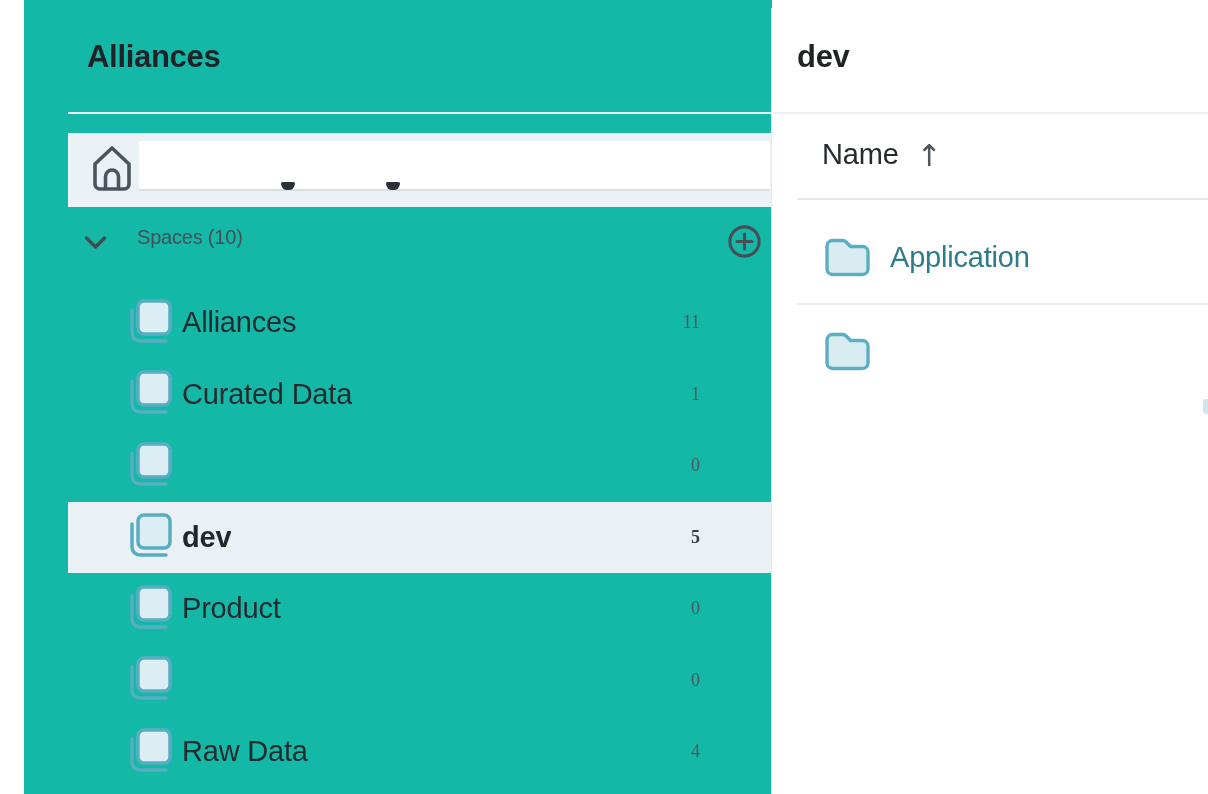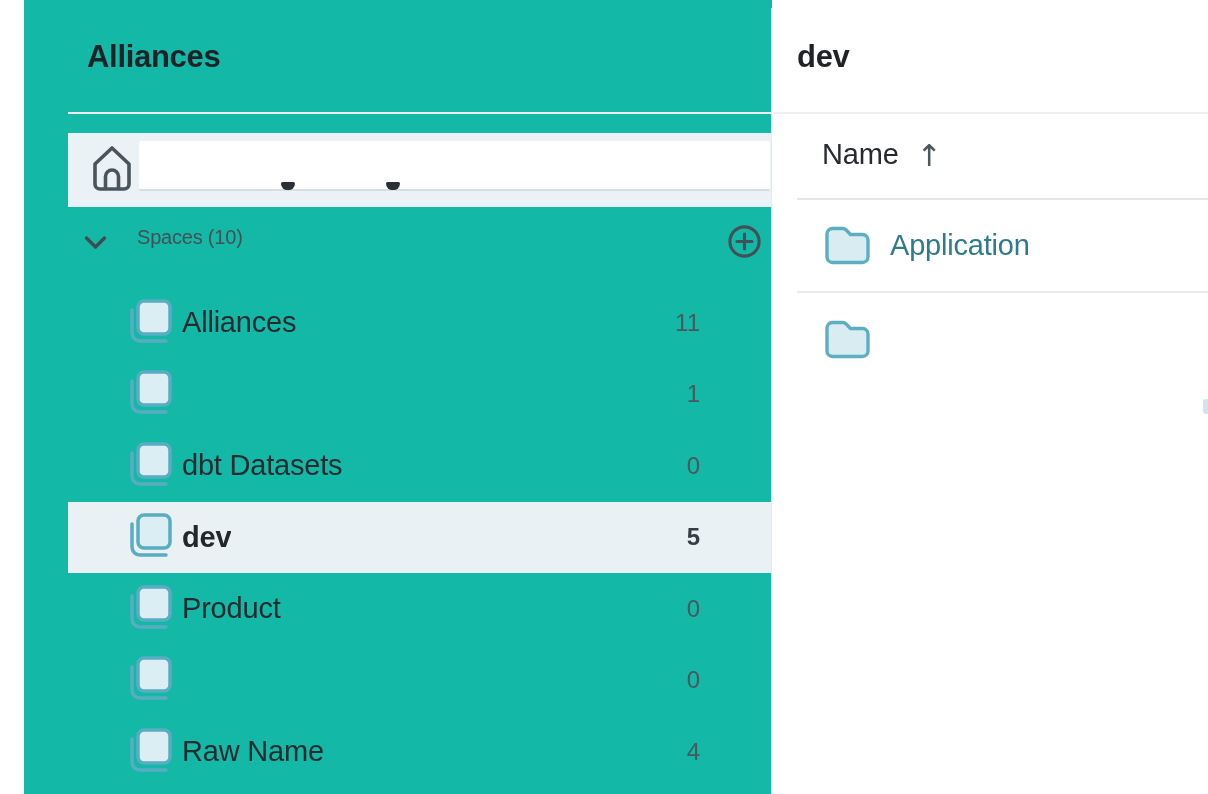--- a/index.html
+++ b/index.html
@@ -43,38 +43,38 @@
     position:relative;height:71.5px;display:flex;align-items:center;
     padding-left:59px;padding-right:92px;box-sizing:border-box;cursor:pointer;
   }
   .space-row.selected{background:#e9f1f4;}
   .space-row .space-icon{flex:0 0 auto;display:block;}
   .space-name{
     margin-left:9px;font-size:29px;color:#262b30;letter-spacing:-0.2px;
     white-space:nowrap;overflow:hidden;
   }
   .space-row.selected .space-name{font-weight:700;color:#23272c;}
-  .space-count{margin-left:auto;font-size:24px;color:#4d565e;}
+  .space-count{margin-left:auto;font-size:18px;color:#4d565e;font-family:Liberation Serif, serif;}
   .space-row.selected .space-count{font-weight:700;color:#363e45;}
 
   
   .v-divider{position:absolute;left:771px;top:8px;bottom:0;width:2px;background:#e8e9eb;}
 
   
   .main{position:absolute;left:772px;top:0;width:436px;height:794px;background:#fff;}
   .main .panel-title{left:25px;}
   .main-top-divider{position:absolute;left:2px;top:112px;width:434px;height:2px;background:#f0f0f2;}
   .name-header{
     position:absolute;left:50px;top:138px;font-size:29px;color:#262b30;
     letter-spacing:-0.2px;display:flex;cursor:pointer;
   }
   .sort-arrow{margin-left:18px;font-size:30px;color:#4d575f;font-family:"DejaVu Sans",sans-serif;}
   .header-divider{position:absolute;left:25px;top:198px;width:411px;height:2px;background:#e5e6e8;}
 
-  .folder-list{position:absolute;left:25px;top:200px;width:411px;}
+  .folder-list{position:absolute;left:25px;top:212px;width:411px;}
   .folder-row{
     height:92.6px;display:flex;align-items:center;padding-left:27px;
     box-sizing:border-box;cursor:pointer;
   }
   .folder-row.bordered{border-bottom:2px solid #e9eaec;}
   .folder-name{
     margin-left:20px;font-size:29px;color:#2d7b8b;letter-spacing:-0.2px;white-space:nowrap;
   }
 
   .edge-sliver{
@@ -127,29 +127,29 @@
       </svg>
       <span class="space-name">Alliances</span>
       <span class="space-count">11</span>
     </div>
 
     <div class="space-row">
       <svg class="space-icon" width="46" height="50" viewBox="0 0 46 50" fill="none">
         <path d="M5 12 V35 a8 8 0 0 0 8 8 H39" stroke="#58adc2" stroke-width="3.5" stroke-linecap="round" fill="none"></path>
         <rect x="11" y="3" width="32" height="33" rx="6" fill="#daeef3" stroke="#58adc2" stroke-width="3.5"></rect>
       </svg>
+      <span class="space-name">Curated Data</span>
       <span class="space-count">1</span>
     </div>
 
     <div class="space-row">
       <svg class="space-icon" width="46" height="50" viewBox="0 0 46 50" fill="none">
         <path d="M5 12 V35 a8 8 0 0 0 8 8 H39" stroke="#58adc2" stroke-width="3.5" stroke-linecap="round" fill="none"></path>
         <rect x="11" y="3" width="32" height="33" rx="6" fill="#daeef3" stroke="#58adc2" stroke-width="3.5"></rect>
       </svg>
-      <span class="space-name">dbt Datasets</span>
       <span class="space-count">0</span>
     </div>
 
     <div class="space-row selected">
       <svg class="space-icon" width="46" height="50" viewBox="0 0 46 50" fill="none">
         <path d="M5 12 V35 a8 8 0 0 0 8 8 H39" stroke="#58adc2" stroke-width="3.5" stroke-linecap="round" fill="none"></path>
         <rect x="11" y="3" width="32" height="33" rx="6" fill="#daeef3" stroke="#58adc2" stroke-width="3.5"></rect>
       </svg>
       <span class="space-name">dev</span>
       <span class="space-count">5</span>
@@ -170,21 +170,21 @@
         <rect x="11" y="3" width="32" height="33" rx="6" fill="#daeef3" stroke="#58adc2" stroke-width="3.5"></rect>
       </svg>
       <span class="space-count">0</span>
     </div>
 
     <div class="space-row">
       <svg class="space-icon" width="46" height="50" viewBox="0 0 46 50" fill="none">
         <path d="M5 12 V35 a8 8 0 0 0 8 8 H39" stroke="#58adc2" stroke-width="3.5" stroke-linecap="round" fill="none"></path>
         <rect x="11" y="3" width="32" height="33" rx="6" fill="#daeef3" stroke="#58adc2" stroke-width="3.5"></rect>
       </svg>
-      <span class="space-name">Raw Name</span>
+      <span class="space-name">Raw Data</span>
       <span class="space-count">4</span>
     </div>
 
   </div>
 </div>
 
 <div class="v-divider"></div>
 
 <div class="main">
 

